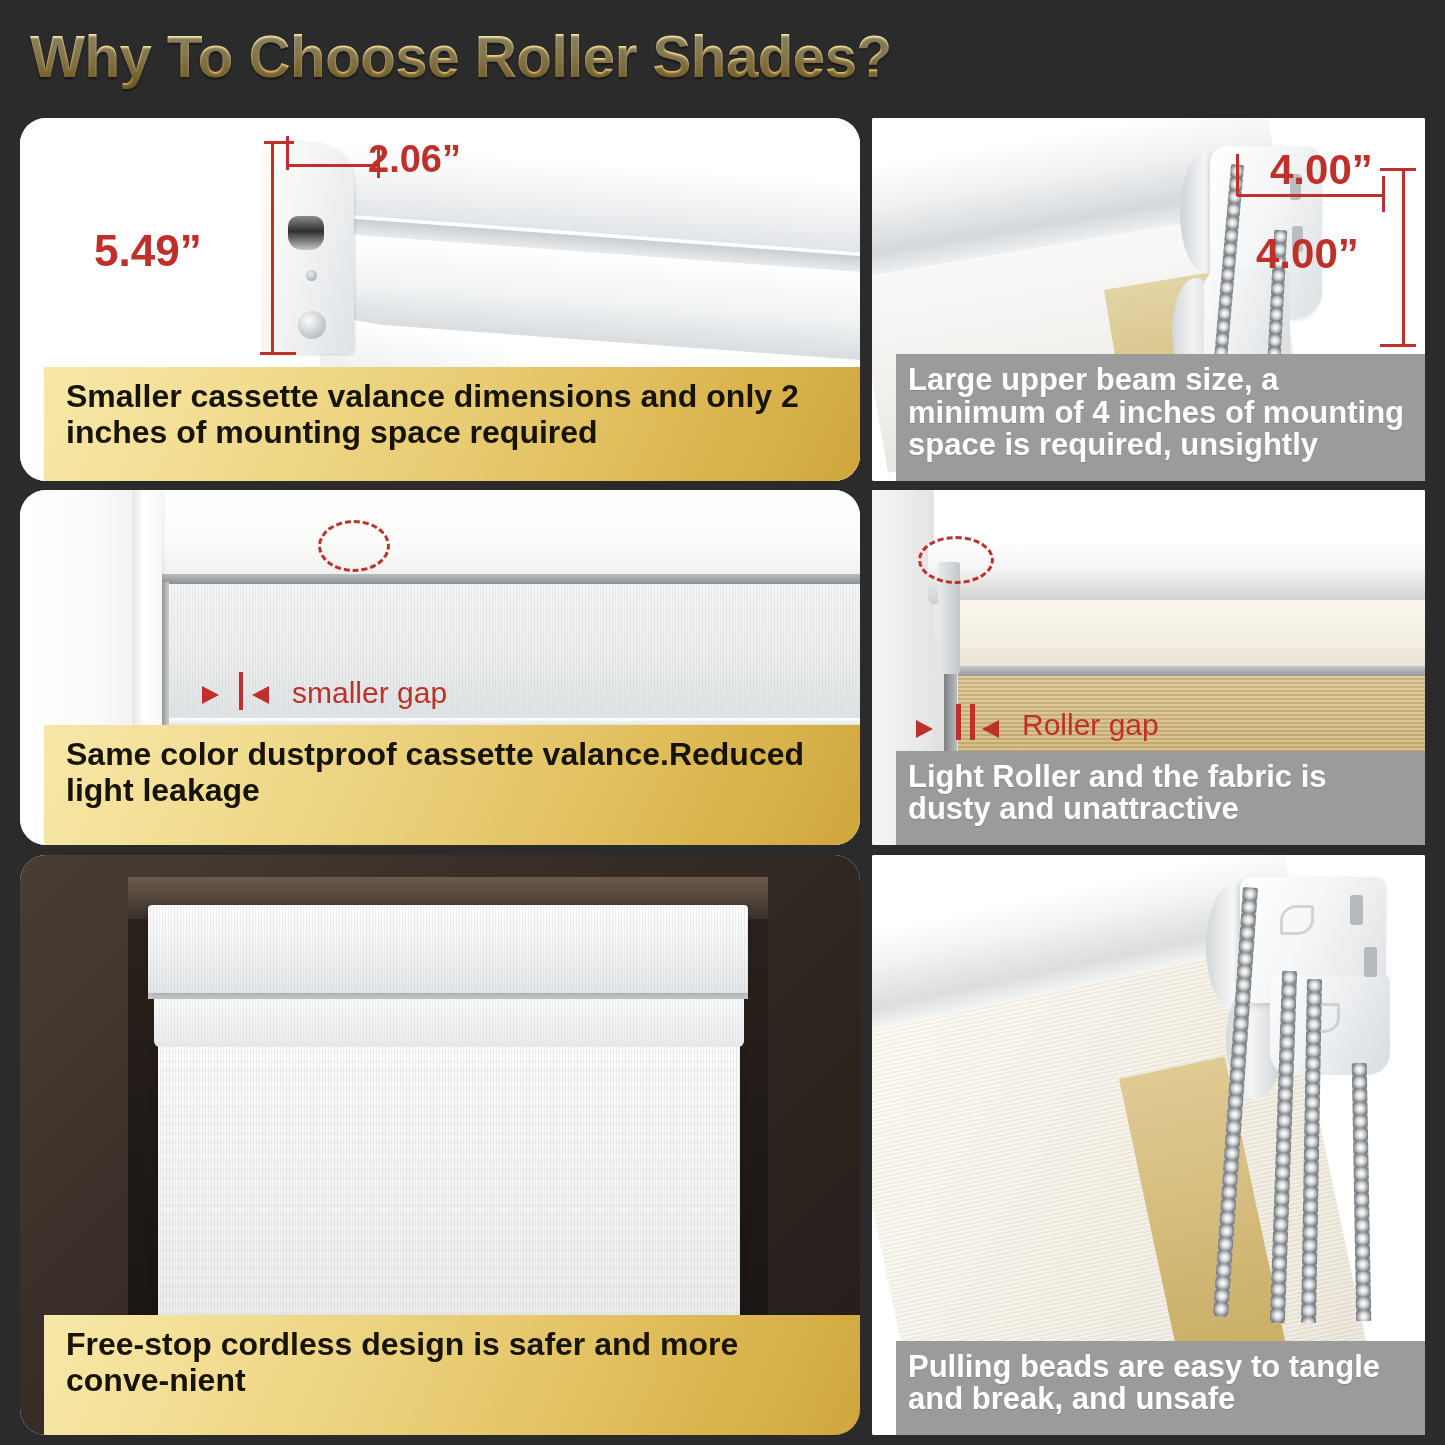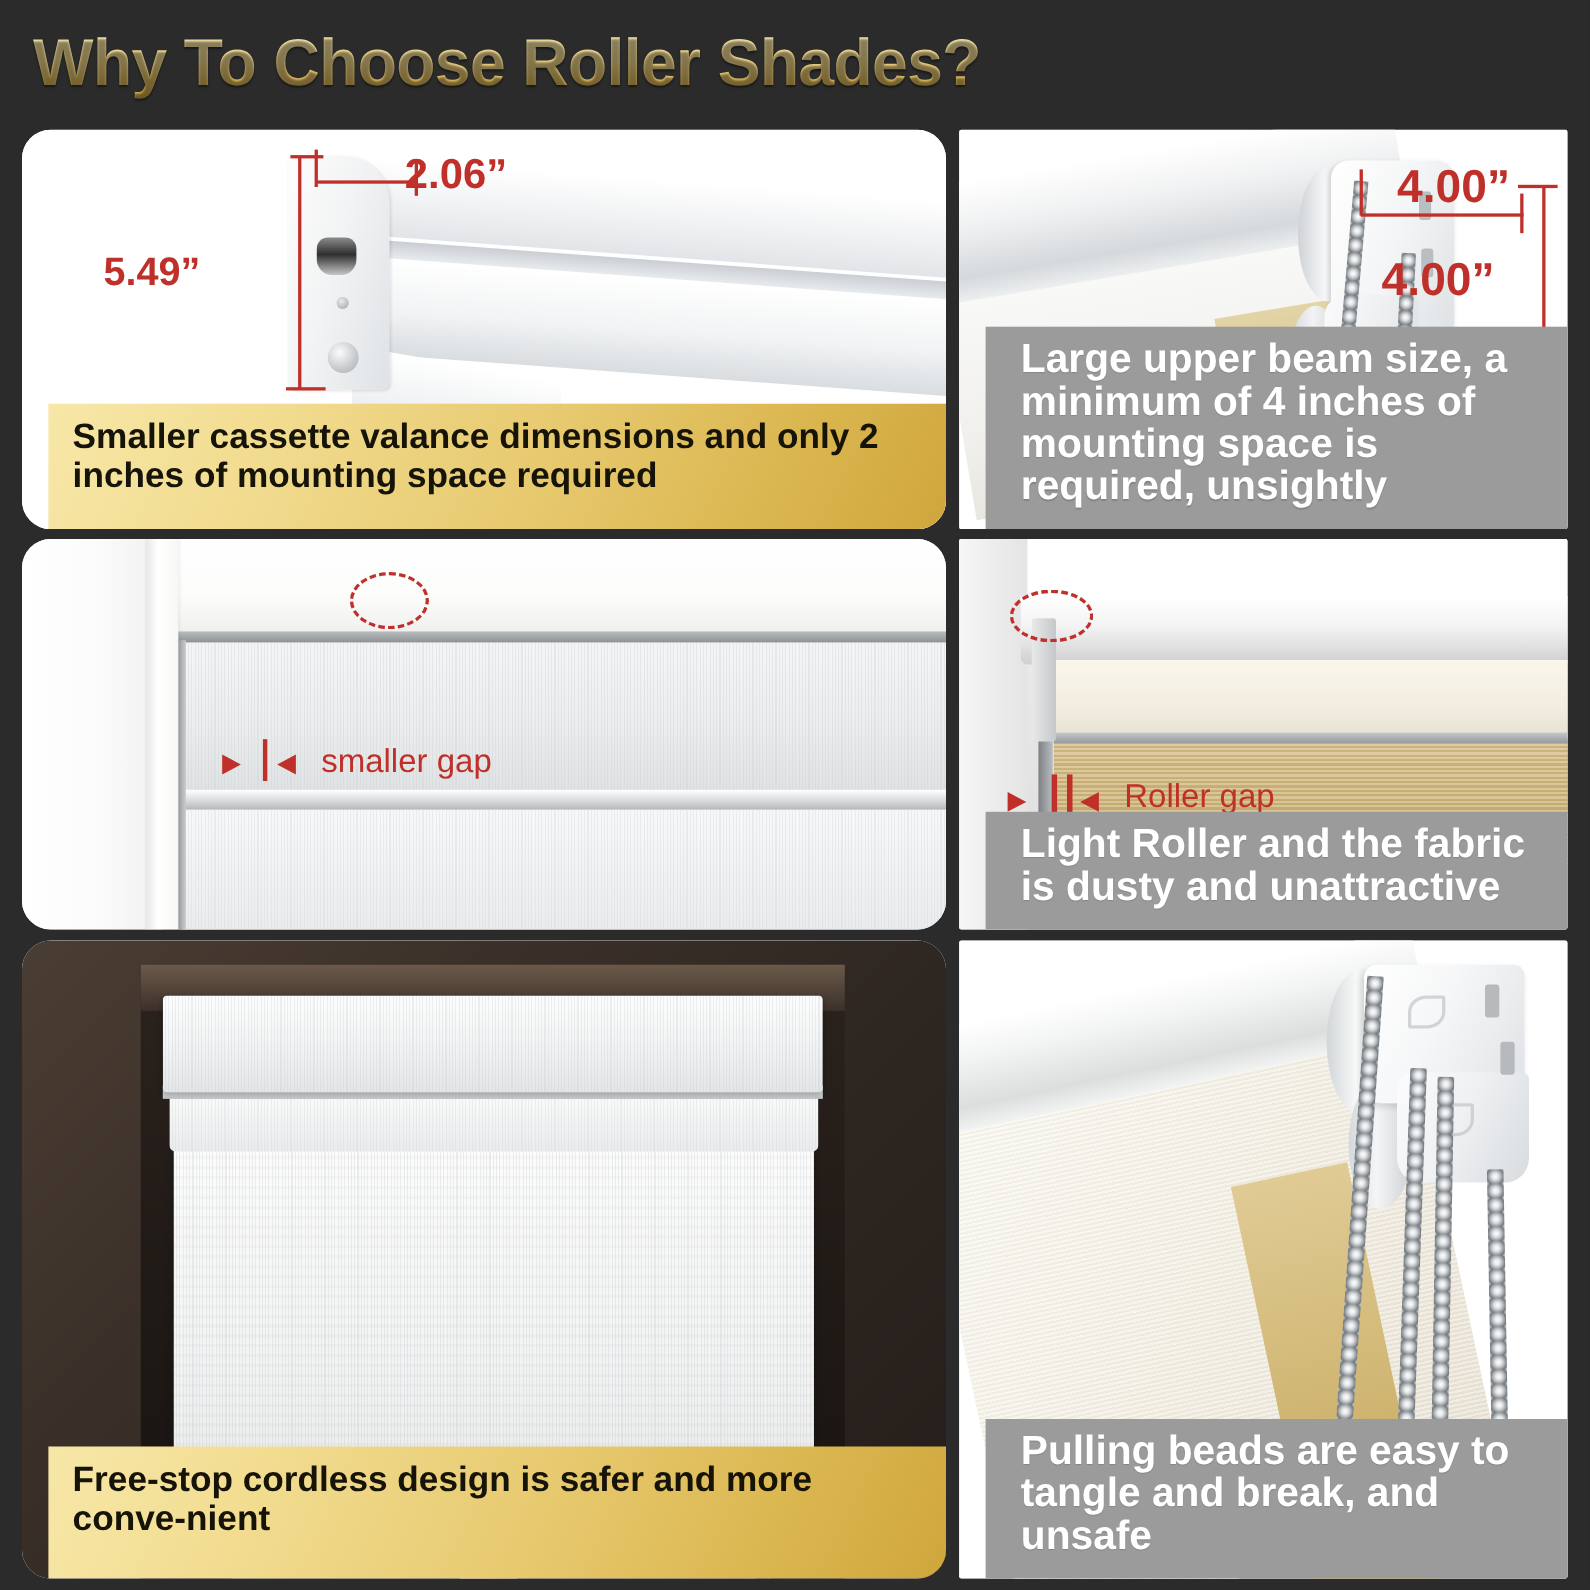--- a/index.html
+++ b/index.html
@@ -65,23 +65,23 @@
     background: linear-gradient(115deg,
         #f7e7a8 0%, #f2dd92 22%, #e8cb72 52%, #dcb852 78%, #cfa63c 100%);
     color: #161308;
     font-size: 32px;
     padding-bottom: 30px;
   }
   .caption.gold.tall { padding-bottom: 36px; }
   .caption.grey {
     background: #9b9b9b;
     color: #ffffff;
-    font-size: 37px;
+    font-size: 31px;
     line-height: 1.04;
-    padding: 10px 14px 20px 32px;
+    padding: 10px 14px 20px 12px;
     text-shadow: 0 1px 1px rgba(0,0,0,0.15);
   }
 
   
   .dim-label {
     position: absolute;
     color: #c0302a;
     font-weight: bold;
     white-space: nowrap;
     z-index: 30;
@@ -450,21 +450,21 @@
       <div class="p1-screw"></div>
 
       <div class="dim-line h" style="left:268px; top:46px; width:92px;"></div>
       <div class="tick" style="left:266px; top:18px; width:3px; height:34px;"></div>
       <div class="tick" style="left:357px; top:30px; width:3px; height:30px;"></div>
       <div class="dim-label" style="left:348px; top:20px; font-size:38px;">2.06”</div>
 
       <div class="dim-line v" style="left:251px; top:24px; height:212px;"></div>
       <div class="tick" style="left:244px; top:23px; width:30px; height:3px;"></div>
       <div class="tick" style="left:240px; top:234px; width:36px; height:3px;"></div>
-      <div class="dim-label" style="left:74px; top:108px; font-size:36px;">5.49”</div>
+      <div class="dim-label" style="left:74px; top:108px; font-size:44px;">5.49”</div>
     </div>
     <div class="caption gold">Smaller cassette valance dimensions and only 2 inches of mounting space required</div>
   </div>
 
   <div class="panel right row1">
     <div class="photo">
       <div class="p1-bg"></div>
       <div class="p2-fabric-w"></div>
       <div class="p2-fabric-b"></div>
       <div class="p2-roll"></div>
@@ -502,20 +502,21 @@
       <div class="p3-edge"></div>
       <div class="p3-jamb"></div>
 
       <div class="dash-ellipse" style="left:298px; top:30px; width:72px; height:52px;"></div>
 
       <div class="arrow-r" style="left:182px; top:196px;"></div>
       <div class="tick" style="left:219px; top:182px; width:4px; height:38px;"></div>
       <div class="arrow-l" style="left:232px; top:196px;"></div>
       <div class="gap-label" style="left:272px; top:186px;">smaller gap</div>
     </div>
+    <div class="caption gold tall">Same color dustproof cassette valance.Reduced light leakage</div>
   </div>
 
   <div class="panel right row2">
     <div class="photo">
       <div class="p4-bg"></div>
       <div class="p4-wall"></div>
       <div class="p4-jamb"></div>
       <div class="p4-beam"></div>
       <div class="p4-valance"></div>
       <div class="p4-fabric"></div>

